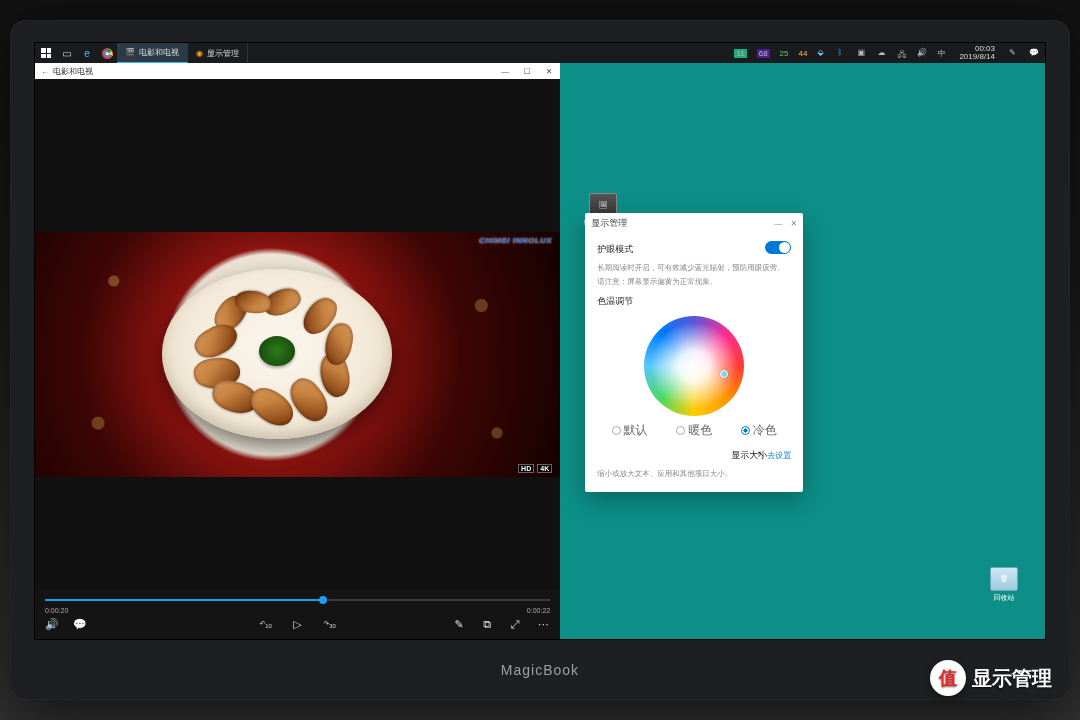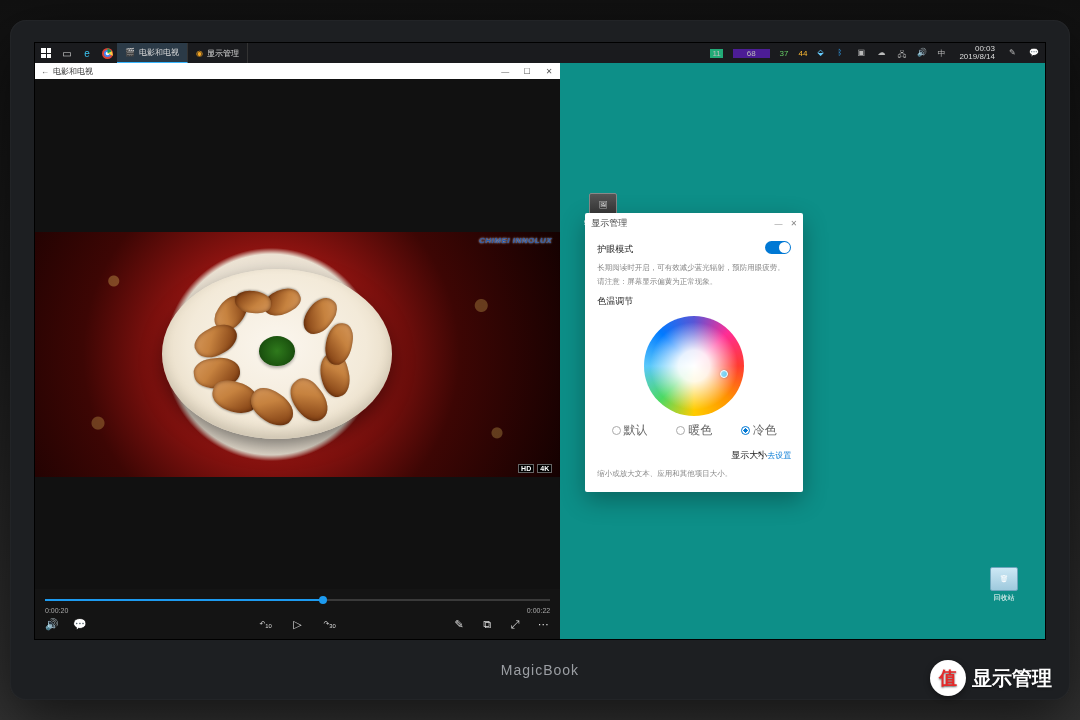--- a/index.html
+++ b/index.html
@@ -174,22 +174,22 @@
         <span>🎬</span>
         <span>电影和电视</span>
       </div>
       <div class="tb-app">
         <span style="color:#f5a623">◉</span>
         <span>显示管理</span>
       </div>
 
       <div class="sys-tray">
         <span style="background:#2a7;padding:0 2px">11</span>
-        <span style="background:#4c1d95;padding:0 14px">68</span>
-        <span style="color:#6c6">37</span>
+        <span style="background:#4c1d95;padding:0 2px">68</span>
+        <span style="color:#6c6">25</span>
         <span style="color:#fb3">44</span>
         <span class="tray-ic" style="color:#6cf">⬙</span>
         <span class="tray-ic" style="color:#3af">ᛒ</span>
         <span class="tray-ic">▣</span>
         <span class="tray-ic">☁</span>
         <span class="tray-ic">🖧</span>
         <span class="tray-ic">🔊</span>
         <span>中</span>
         <div class="clock">
           <div>00:03</div>

